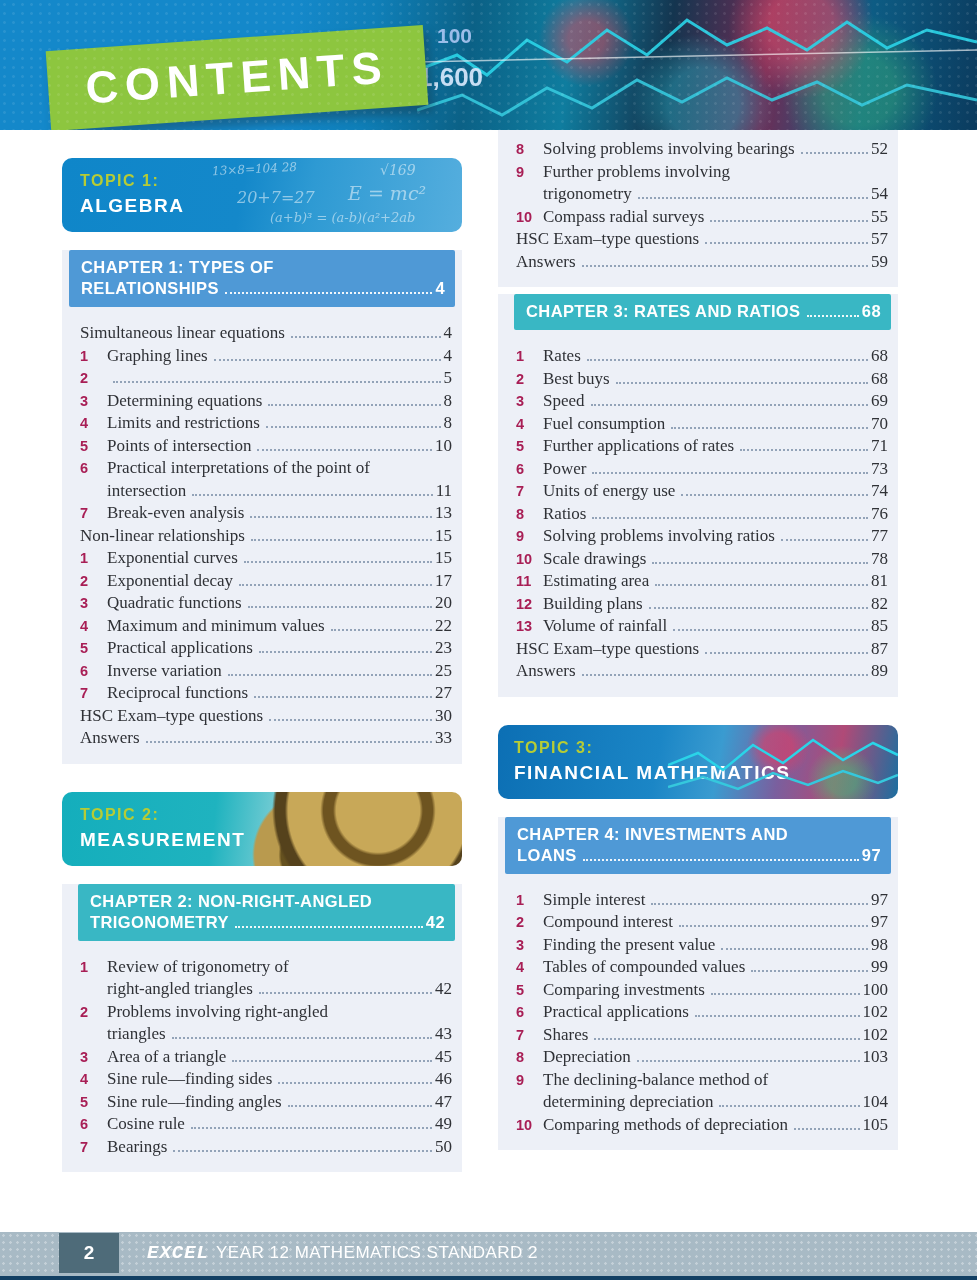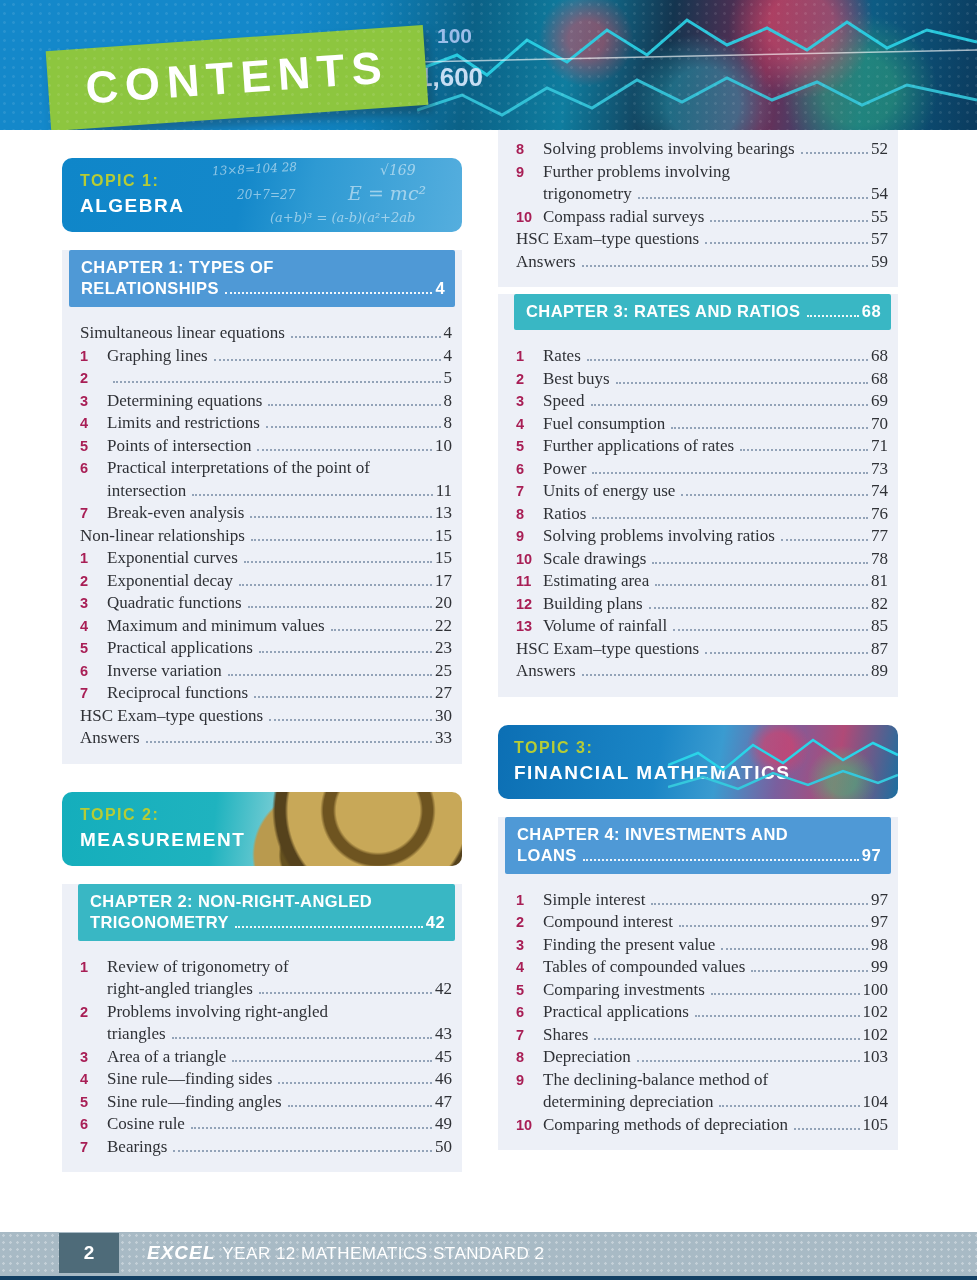--- a/index.html
+++ b/index.html
@@ -48,21 +48,21 @@
       radial-gradient(circle at 64% 85%, #b99a4e 0 10%, #65511f 11% 14%, #b99a4e 15% 24%, transparent 25%),
       linear-gradient(97deg,#14aebc 0%,#1fb3bf 38%,#6ecad2 52%,#a9925a 68%,#7a5f2a 85%,#57431c 100%);}
   .topic--t3{background:
       radial-gradient(circle at 70% 30%, rgba(225,60,100,.6) 0 5%, transparent 11%),
       radial-gradient(circle at 86% 75%, rgba(60,200,120,.5) 0 4%, transparent 10%),
       linear-gradient(100deg,#0c6fb4 0%,#1b86c6 40%,#3a9bd0 55%,#7a5f9e 70%,#b04a77 84%,#1b6fa0 100%); padding-left: 16px;}
   .topic svg{position:absolute;right:0;top:0;height:74px;width:230px;}
   .chalk{position:absolute;color:rgba(255,255,255,.5);font-family:"DejaVu Serif",serif;
     font-style:italic;white-space:nowrap;}
   .chalk-0{left:150px;top:4px;font-size:12px;transform:rotate(-3deg);}
-  .chalk-1{left:175px;top:30px;font-size:12px;}
+  .chalk-1{left:175px;top:30px;font-size:16px;}
   .chalk-2{left:286px;top:24px;font-size:19px;}
   .chalk-3{left:318px;top:4px;font-size:14px;}
   .chalk-4{left:208px;top:52px;font-size:13px;}
 
   
   .section{background:#edf0f7;margin-bottom:4px;padding-bottom:14px;}
   .chapter{margin:7px;padding:7px 10px 8px 12px;color:#fff;
     font-family:"Liberation Sans",sans-serif;font-weight:800;font-size:16.5px;
     letter-spacing:.4px;line-height:21px;border-radius:2px;}
   .chapter--blue{background:#4f99d6;}
@@ -87,21 +87,21 @@
   .footer{position:absolute;left:0;right:0;bottom:0;height:48px;background:#a8bac5;}
   .footer::before{content:"";position:absolute;inset:0;
     background-image:radial-gradient(circle,rgba(255,255,255,.4) 1.1px,transparent 1.5px);
     background-size:7px 7px;opacity:.8;}
   .footer::after{content:"";position:absolute;left:0;right:0;bottom:0;height:4px;background:#123f63;}
   .fwrap{position:absolute;top:1px;left:0;height:40px;display:flex;align-items:center;}
   .pagebox{width:60px;height:40px;margin-left:59px;background:#4e6b79;color:#fff;
     display:flex;align-items:center;justify-content:center;
     font-family:"Liberation Sans",sans-serif;font-weight:bold;font-size:19px;}
   .ftitle{margin-left:28px;color:#fff;white-space:nowrap;}
-  .fseries{font-family:Liberation Sans, sans-serif;font-style:italic;font-weight:bold;
+  .fseries{font-family:Liberation Mono, monospace;font-style:italic;font-weight:bold;
     font-size:19px;letter-spacing:1px;}
   .fname{font-family:"Liberation Sans",sans-serif;font-weight:400;font-size:17px;
     letter-spacing:.5px;margin-left:7px;}
 </style>
 </head>
 <body>
 
 <div class="page">
 
   <div class="hero">

